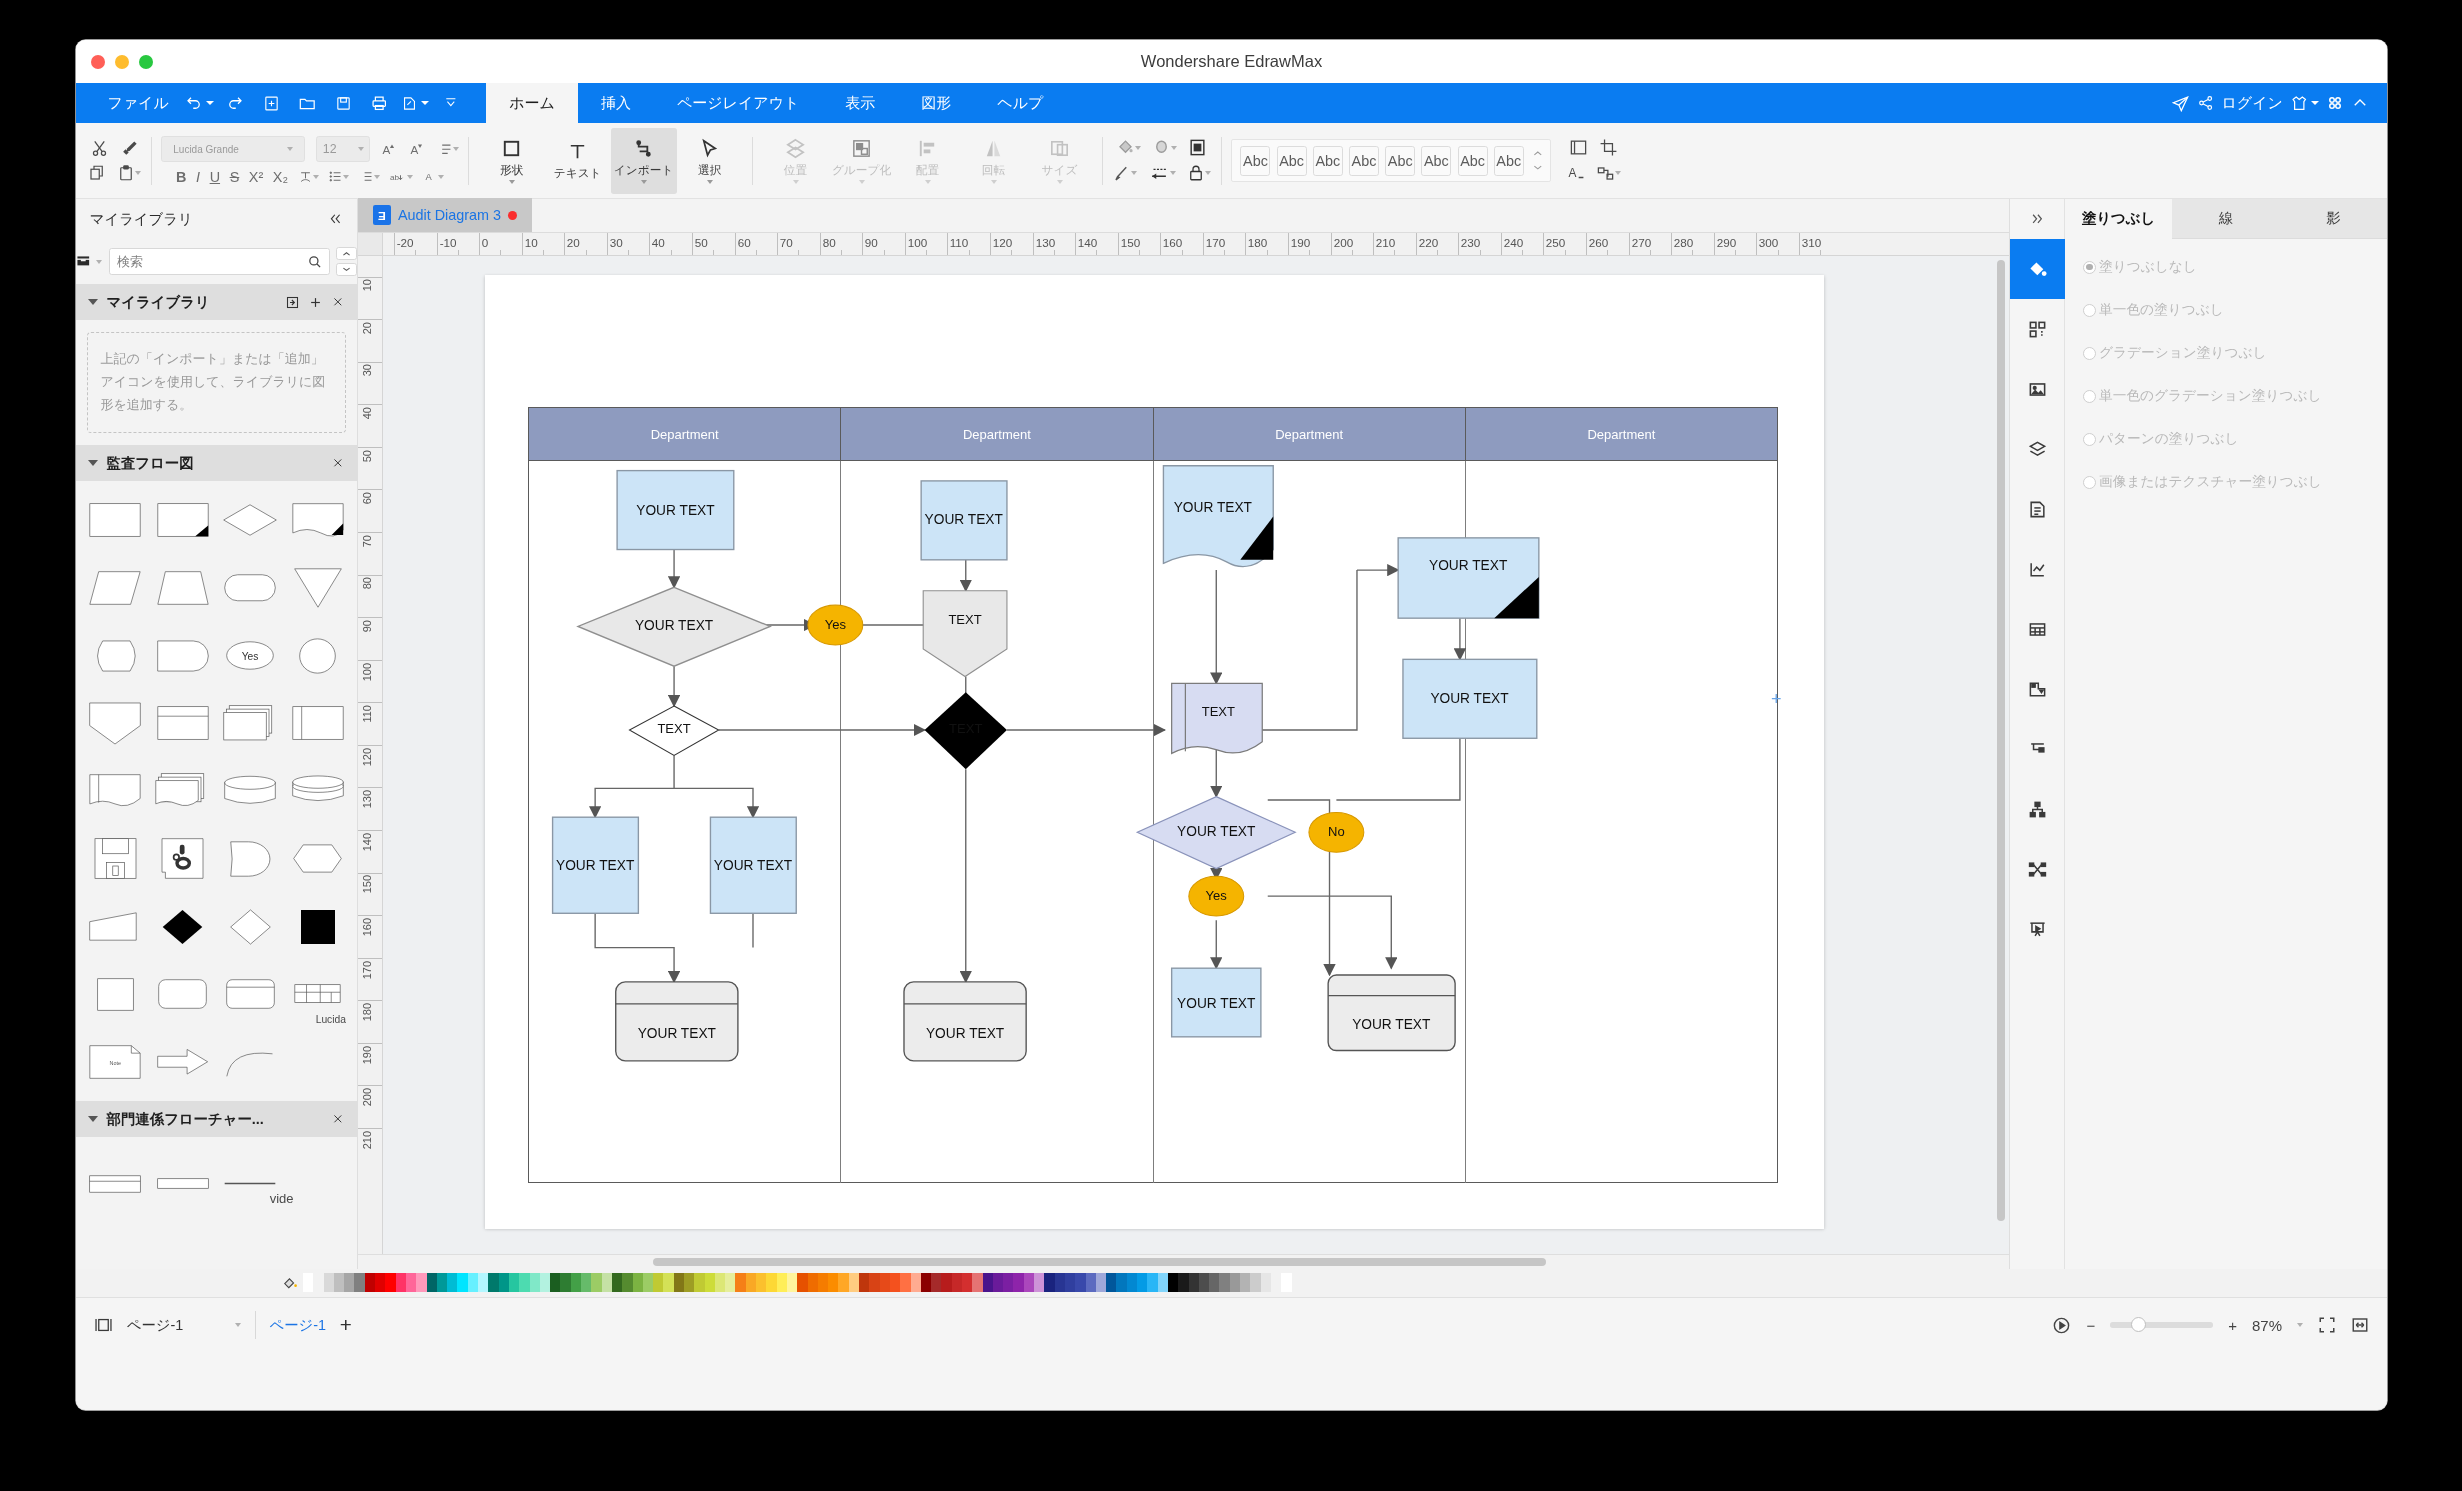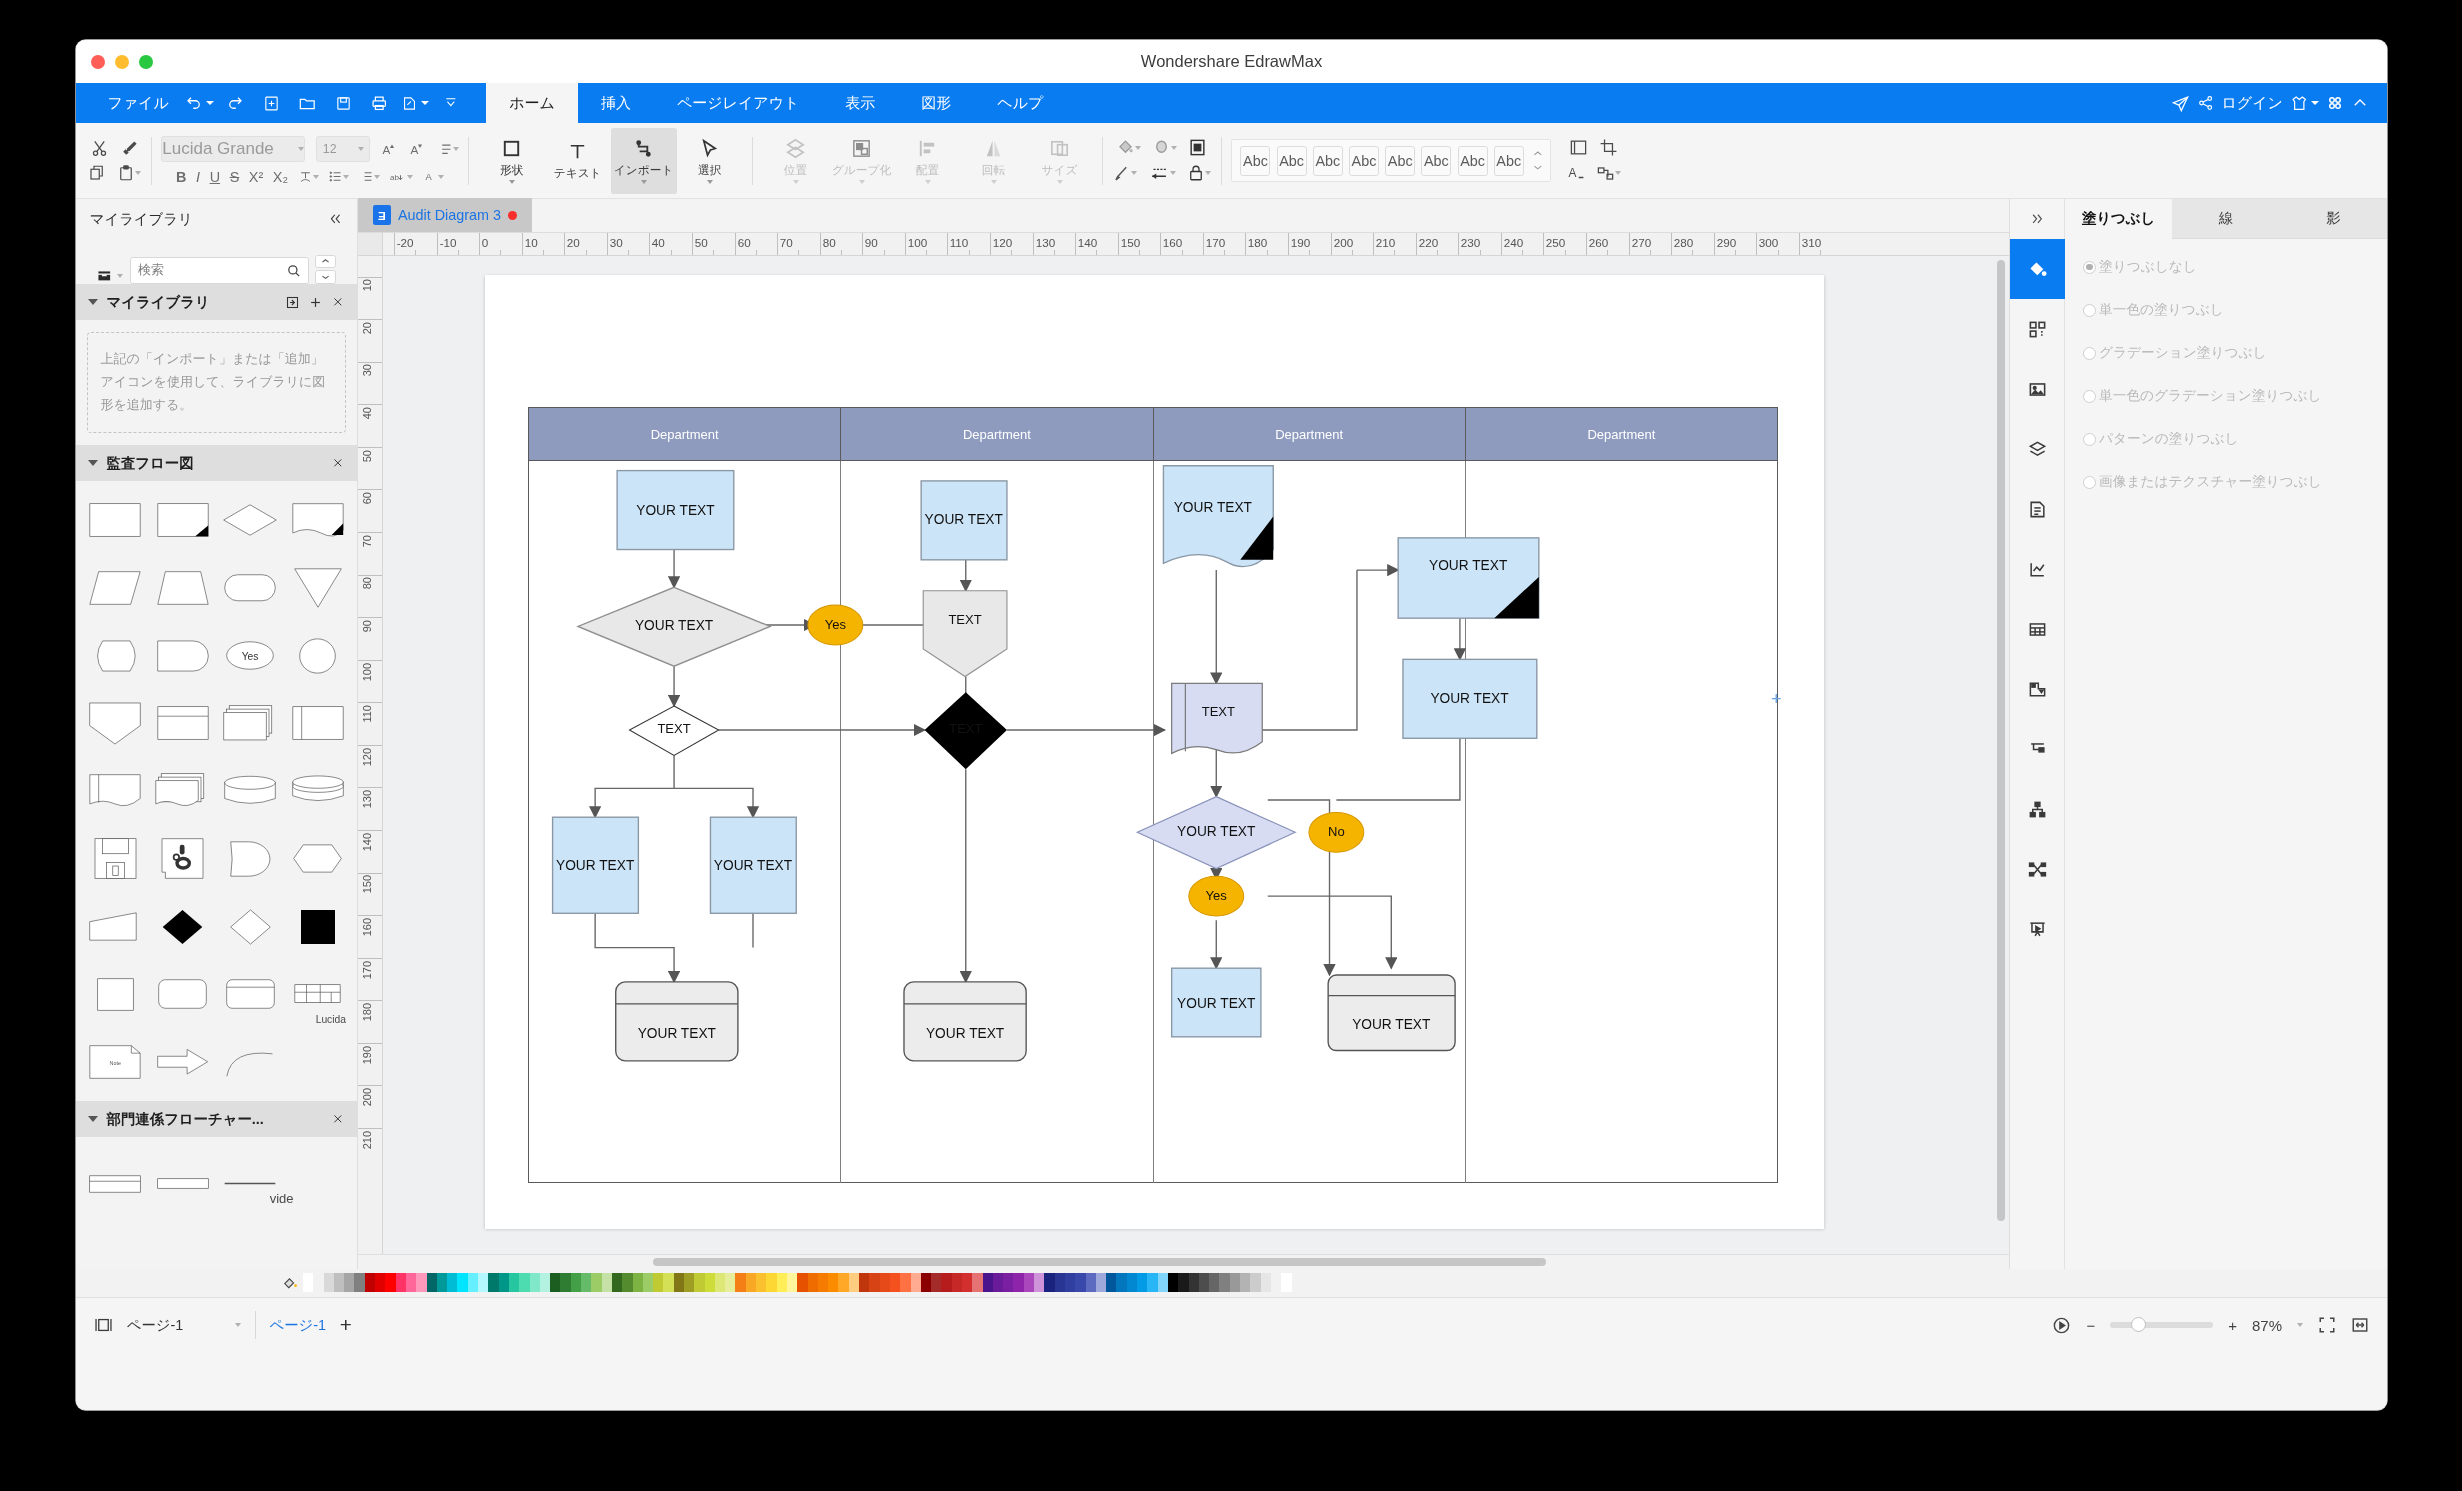--- a/index.html
+++ b/index.html
@@ -39,22 +39,22 @@
   
   .ribbon { height:76px; background:#f5f5f5; display:flex; align-items:center;
             border-bottom:0.7px solid #e2e2e2; padding-left:12.4px; }
   .rgrp { display:flex; align-items:center; height:100%; }
   .sep { width:0.7px; height:48px; background:#dcdcdc; margin:0 9.6px; }
   .clipcol { display:flex; flex-direction:column; justify-content:center; gap:6.9px; }
   .rowi { display:flex; align-items:center; gap:11px; }
   .ic { color:#4a4a4a; display:flex; align-items:center; justify-content:center; }
   .ic.dim { color:#c2c2c2; }
   .fontbox { width:144px; height:26px; background:#ebebeb; border:0.7px solid #e0e0e0;
-             border-radius:2.7px; display:flex; align-items:center; padding:0 0;
-             color:#9a9a9a; font-size:17px; justify-content:space-between; }
+             border-radius:2.7px; display:flex; align-items:center; padding:0 11px;
+             color:#9a9a9a; font-size:10px; justify-content:space-between; }
   .sizebox { width:54px; height:26px; background:#ebebeb; border:0.7px solid #e0e0e0;
              border-radius:2.7px; display:flex; align-items:center; padding:0 5.5px;
              color:#9a9a9a; font-size:12.4px; justify-content:space-between; }
   .fcaret { width:0;height:0;border-left:3.4px solid transparent;border-right:3.4px solid transparent;
             border-top:4.1px solid #b0b0b0; }
   .txtrow { display:flex; align-items:center; gap:9.6px; color:#6e6e6e; font-size:14.4px; }
   .txtrow b{font-weight:bold;} .txtrow i{font-style:italic;}
   .bigbtn { width:66px; display:flex; flex-direction:column; align-items:center;
             justify-content:center; height:66px; gap:2.7px; border-radius:2.7px; }
   .bigbtn.sel { background:#dedede; }
@@ -70,21 +70,21 @@
   .gcaret{display:flex;flex-direction:column;gap:7.6px;margin-left:2.7px;}
 
   
   .body { display:flex; height:1070px; }
 
   
   .lib { width:282px; background:#f3f3f3; border-right:0.7px solid #dedede;
          display:flex; flex-direction:column; }
   .lib-head { height:40px; display:flex; align-items:center; justify-content:space-between;
               padding:0 13.7px; font-size:14.4px; color:#2b2b2b; }
-  .lib-search { height:45px; display:flex; align-items:flex-end; gap:6.9px; padding:0 21px; }
+  .lib-search { height:45px; display:flex; align-items:center; gap:6.9px; padding:0 0; }
   .boxicon{color:#2b2b2b;display:flex;align-items:center;gap:2.1px;}
   .srch { flex:1; height:27.5px; border:0.7px solid #d8d8d8; background:#fff; border-radius:2.7px;
           display:flex; align-items:center; padding:0 6.9px; justify-content:space-between;
           font-size:13px; color:#7d7d7d; }
   .updown{display:flex;flex-direction:column;gap:2.1px;}
   .ud{width:20.6px;height:13.7px;border:0.7px solid #d8d8d8;border-radius:2.7px;background:#fff;
       display:flex;align-items:center;justify-content:center;color:#555;font-size:8.2px;}
   .sect-head { height:36px; background:#dedede; display:flex; align-items:center;
                padding:0 12.4px; gap:8.2px; font-size:14.4px; color:#1f1f1f; font-weight:bold;}
   .sect-head .sp{flex:1;}

